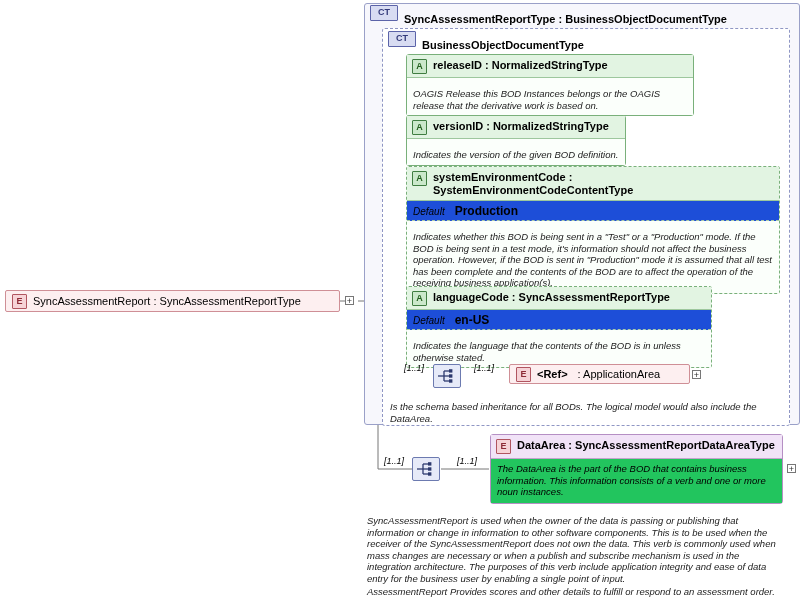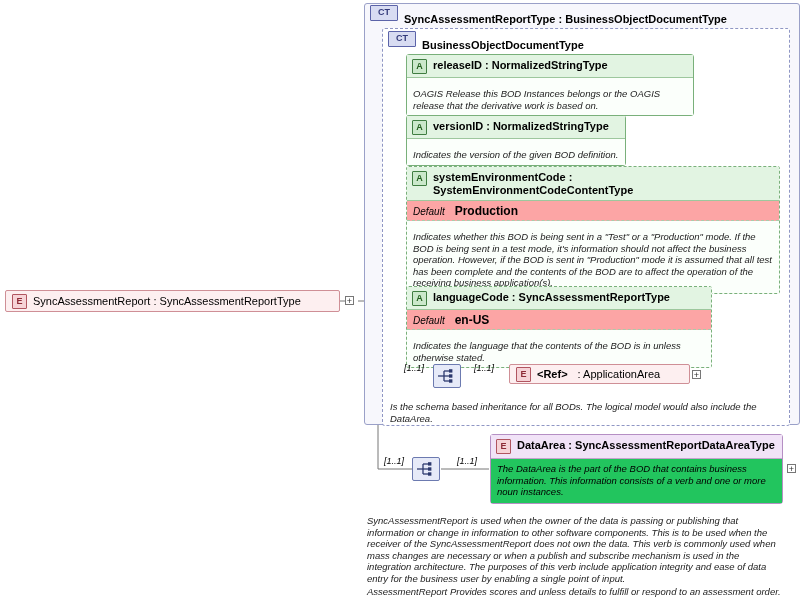--- a/index.html
+++ b/index.html
@@ -131,21 +131,21 @@
     font-size: 11px;
     font-weight: bold;
     color: #000;
     line-height: 13px;
   }
   .attr-default {
     display: flex;
     align-items: baseline;
     padding: 3px 6px 2px 6px;
     border-bottom: 1px dashed #aacbaa;
-    background: #fca5a5;
+    background: #1d4ed8;
   }
   .attr-default .d-lbl {
     font-style: italic;
     font-size: 10px;
     margin-right: 10px;
     color: #000;
   }
   .attr-default .d-val {
     font-size: 12px;
     font-weight: bold;
@@ -406,15 +406,15 @@
     <div class="data-head" data-name="dataarea-header">
       <span class="data-tag" data-name="element-icon">E</span>
       <span class="data-name" data-name="dataarea-name">DataArea : SyncAssessmentReportDataAreaType</span>
     </div>
     <div class="data-doc" data-name="dataarea-documentation">The DataArea is the part of the BOD that contains business information. This information consists of a verb and one or more noun instances.</div>
   </div>
   <div class="node expander" style="left:787px; top:464px;" data-name="dataarea-expander">+</div>
 
   <div class="note" style="left:367px; top:515px; width:412px;" data-name="footer-note-verb">SyncAssessmentReport is used when the owner of the data is passing or publishing that information or change in information to other software components. This is to be used when the receiver of the SyncAssessmentReport does not own the data. This verb is commonly used when mass changes are necessary or when a publish and subscribe mechanism is used in the integration architecture. The purposes of this verb include application integrity and ease of data entry for the business user by enabling a single point of input.</div>
 
-  <div class="note" style="left:367px; top:586px; width:420px;" data-name="footer-note-noun">AssessmentReport  Provides scores and unless details to fulfill or respond to an assessment order.</div>
+  <div class="note" style="left:367px; top:586px; width:420px;" data-name="footer-note-noun">AssessmentReport  Provides scores and other details to fulfill or respond to an assessment order.</div>
 
 </div>
 
 </body></html>

